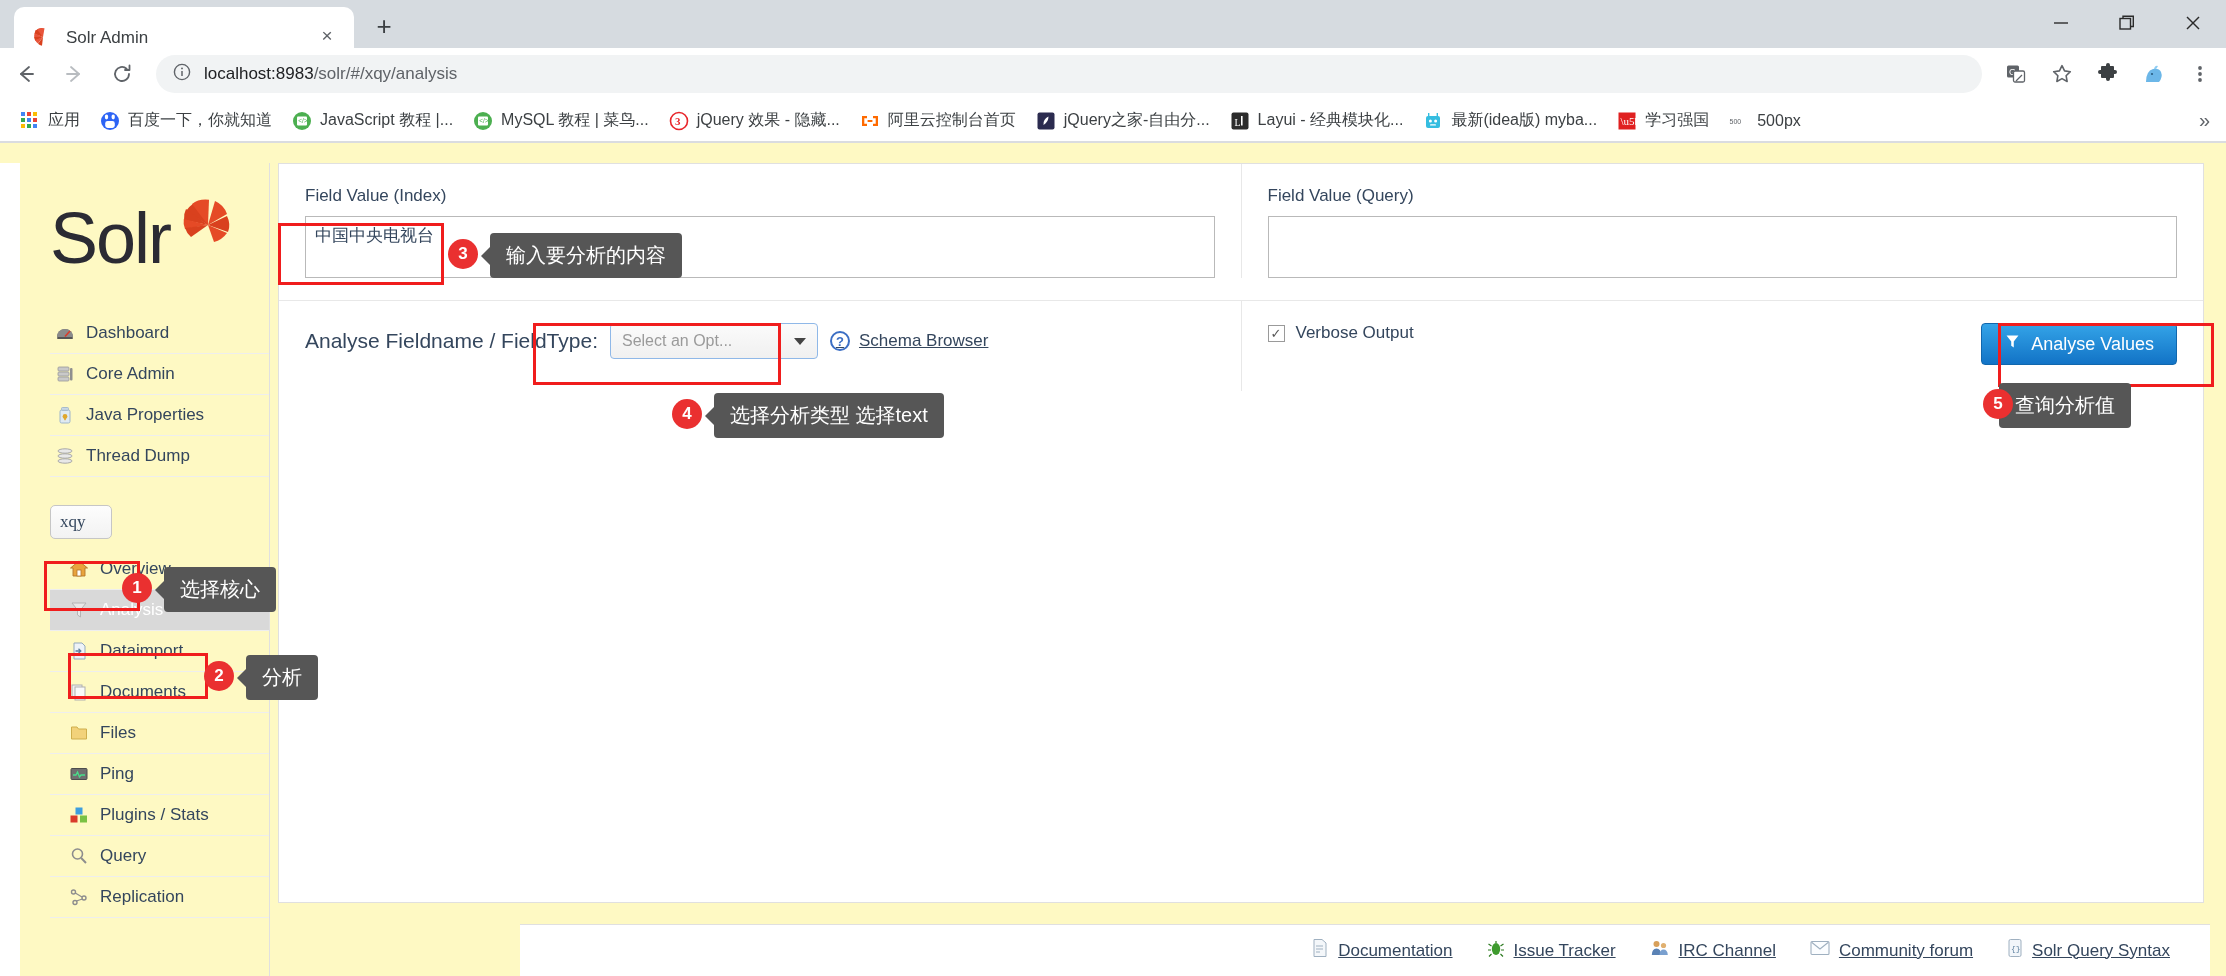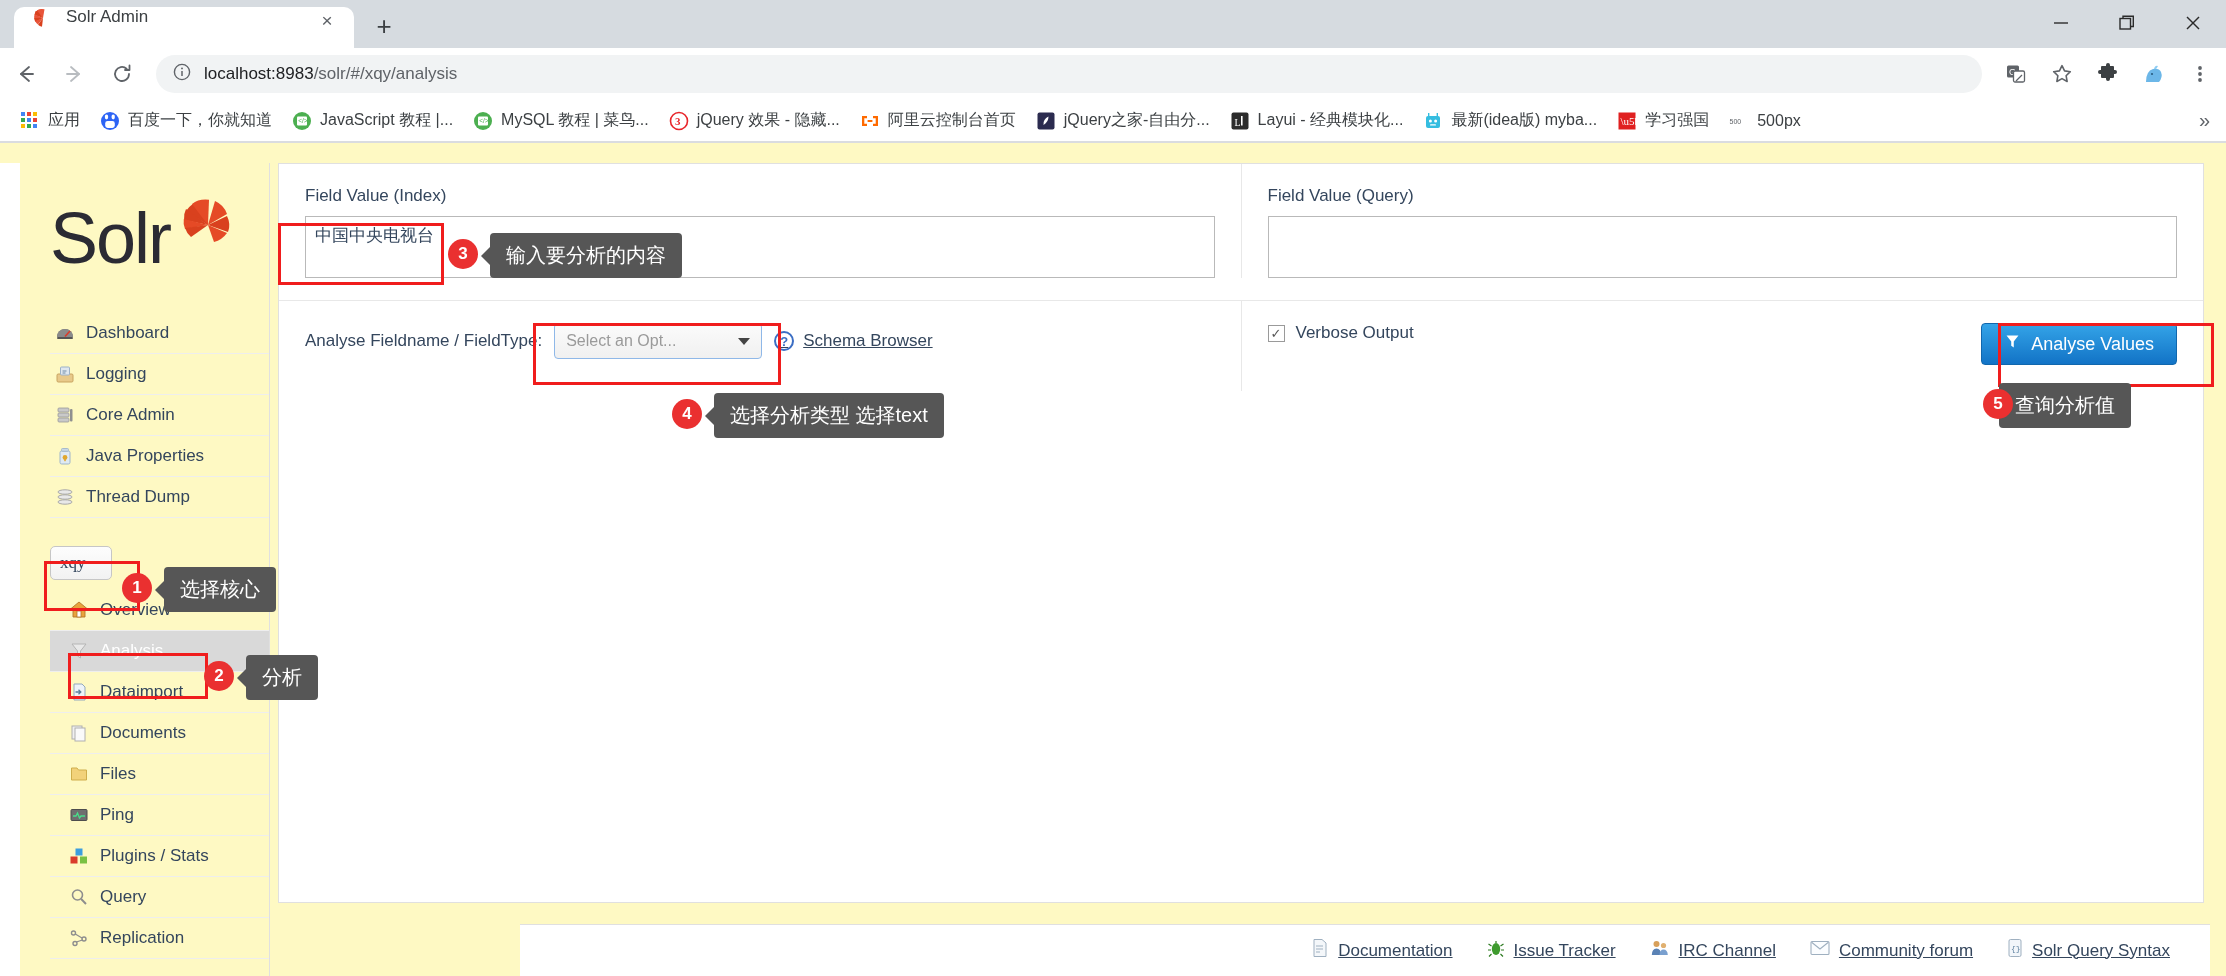--- a/index.html
+++ b/index.html
@@ -13,21 +13,21 @@
 
   
   .browser { width: 2226px; height: 976px; position: relative; background:#fff; }
 
   .titlebar {
     height: 48px; background: #d6dbe0; position: relative;
     display: flex; align-items: flex-end;
   }
   .tabstrip { display: flex; align-items: flex-end; height: 48px; padding-left: 14px; }
   .tab {
-    display: flex; align-items: flex-start; gap: 12px;
+    display: flex; align-items: flex-end; gap: 12px;
     height: 41px; min-width: 340px; padding: 0 14px 0 18px;
     background: #ffffff;
     border-radius: 10px 10px 0 0;
     position: relative;
     margin-top: 22px;
   }
   .tab-favicon { width: 22px; height: 22px; flex: none; }
   .tab-title {
     font-size: 17px; color: #3c4043; white-space: nowrap;
     overflow: hidden; text-overflow: ellipsis; flex: 1;
@@ -151,21 +151,21 @@
     font-family: "Liberation Sans", sans-serif;
     font-size: 17px; color: #34465d; padding: 7px 9px;
     outline: none; display:block;
   }
   .divider-row { border-top: 1px solid #e8e8e8; margin-top: 22px; }
 
   .row2 { display: flex; }
   .row2col { flex: 1; min-width: 0; padding: 22px 26px 26px 26px; position: relative; }
   .row2col.right { border-left: 1px solid #e8e8e8; display:flex; align-items:flex-start; justify-content:space-between;}
   .analyse-line { display: flex; align-items: center; gap: 12px; }
-  .analyse-label { font-size: 17px; color: #34465d; white-space: nowrap; }
+  .analyse-label { font-size: 21px; color: #34465d; white-space: nowrap; }
   .select-box {
     width: 208px; height: 36px; border: 1px solid #8fb8e8; border-radius: 4px;
     background: linear-gradient(#fbfbfb,#f0f0f0);
     display: flex; align-items: center; justify-content: space-between;
     padding: 0 11px; font-size: 16px; color: #9a9a9a;
   }
   .caret { width:0;height:0;border-left:6px solid transparent;border-right:6px solid transparent;border-top:7px solid #444; }
   .schema-link { display:flex; align-items:center; gap:9px; font-size:17px; color:#34465d; white-space:nowrap;}
   .q-ico {
     width:20px;height:20px;border-radius:50%;border:2px solid #3b6ec4;color:#3b6ec4;
@@ -488,32 +488,20 @@
               <a href="#">
             <span class="mi">
               <svg width="20" height="20" viewBox="0 0 20 20">
                     <path d="M2 14 A8 8 0 0 1 18 14 Z" fill="#6d6d6d"></path>
                     <path d="M2 14 A8 8 0 0 1 18 14 Z" fill="#8a8a8a"></path>
                     <line x1="10" y1="13.5" x2="15" y2="8" stroke="#d93b2b" stroke-width="1.6"></line>
                     <rect x="2" y="14" width="16" height="2" rx="1" fill="#555"></rect>
                   </svg>
             </span>
             <span>Dashboard</span>
-          </a>
-            </li>
-          <li>
-              <a href="#">
-            <span class="mi">
-              <svg width="20" height="20" viewBox="0 0 20 20">
-                    <rect x="2" y="10" width="16" height="8" rx="1.2" fill="#e8c98a" stroke="#c9a460" stroke-width="1"></rect>
-                    <rect x="5.5" y="3" width="9" height="8" rx="1" fill="#dfe7ef" stroke="#9db2c7" stroke-width="1"></rect>
-                    <path d="M7.5 7 h4 M7.5 9 h3" stroke="#6f8aa6" stroke-width="1"></path>
-                  </svg>
-            </span>
-            <span>Logging</span>
           </a>
             </li>
           <li>
               <a href="#">
             <span class="mi">
               <svg width="20" height="20" viewBox="0 0 20 20">
                     <g fill="#c9c9c9" stroke="#9a9a9a" stroke-width="0.8">
                       <rect x="3" y="3" width="11" height="4" rx="1"></rect>
                       <rect x="3" y="8" width="11" height="4" rx="1"></rect>
                       <rect x="3" y="13" width="11" height="4" rx="1"></rect>

